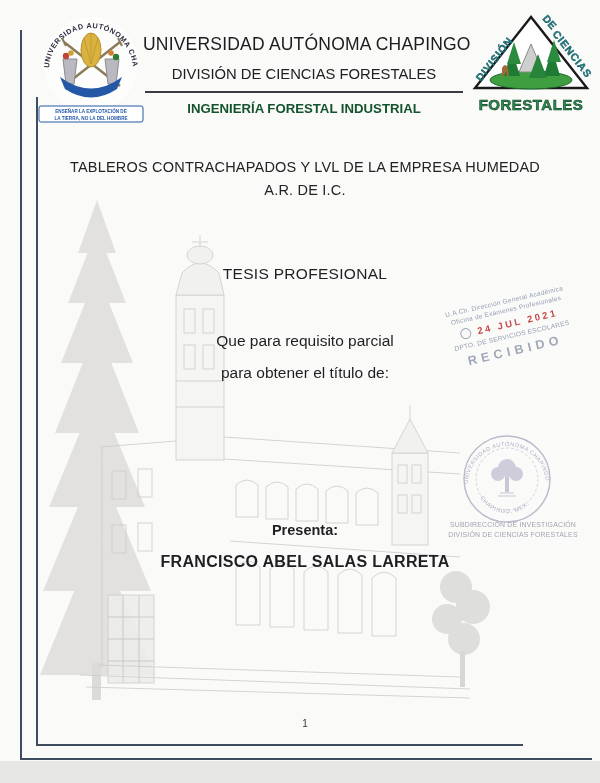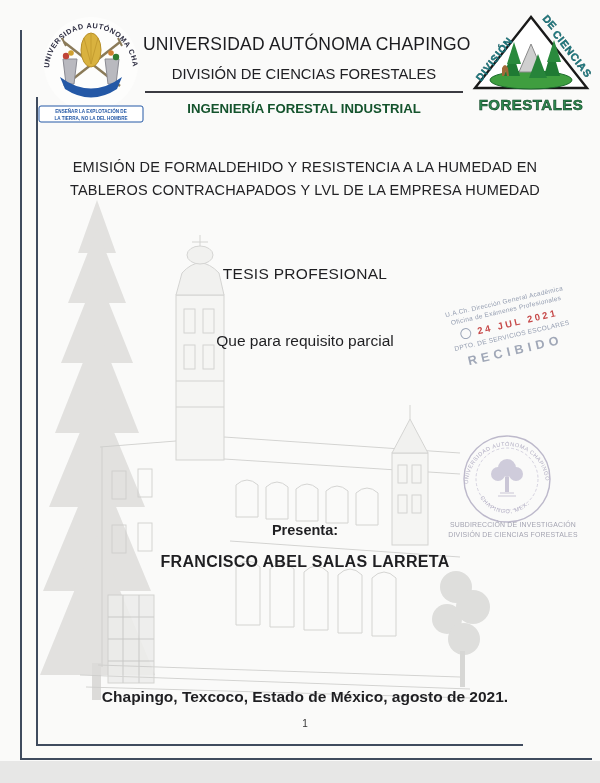--- a/index.html
+++ b/index.html
@@ -181,29 +181,29 @@
       <polygon points="46,32 53,54 39,54" fill="#2a8a3d"></polygon>
       <polygon points="84,38 92,66 76,66" fill="#1f7a33"></polygon>
       <polygon points="86,30 93,52 79,52" fill="#2a8a3d"></polygon>
       <polygon points="70,44 79,68 61,68" fill="#27843a"></polygon>
       <path d="M34,58 q3,-6 6,0 l1,8 l-2,0 l-1,-5 l-2,5 l-2,0 Z" fill="#a06a38"></path>
     </g>
     <text x="63" y="100" text-anchor="middle" font-size="15" font-weight="bold" fill="#2e8b50" stroke="#0b3d20" stroke-width="0.6" letter-spacing="0.5">FORESTALES</text>
   </svg>
 
   <div class="cblock thesis-title">
-    <div>EMISIÓN DE FORMALDEHIDO Y RESISTENCIA A LA HUMEDAD EN</div>
     <div>TABLEROS CONTRACHAPADOS Y LVL DE LA EMPRESA HUMEDAD</div>
+    <div>A.R. DE I.C.</div>
   </div>
 
   <div class="cblock tesis">TESIS PROFESIONAL</div>
   <div class="cblock req1">Que para requisito parcial</div>
+  <div class="cblock req2">para obtener el título de:</div>
   <div class="cblock author">FRANCISCO ABEL SALAS LARRETA</div>
   <div class="cblock presenta">Presenta:</div>
-  <div class="cblock footer">Chapingo, Texcoco, Estado de México, agosto de 2021.</div>
   <div class="cblock pagenum">1</div>
 
   <div class="stamp">
     <div class="s-line">U.A.Ch. Dirección General Académica</div>
     <div class="s-line">Oficina de Exámenes Profesionales</div>
     <div class="s-date-row">
       <span class="s-emblem"></span>
       <span class="s-date">24 JUL 2021</span>
     </div>
     <div class="s-line">DPTO. DE SERVICIOS ESCOLARES</div>

